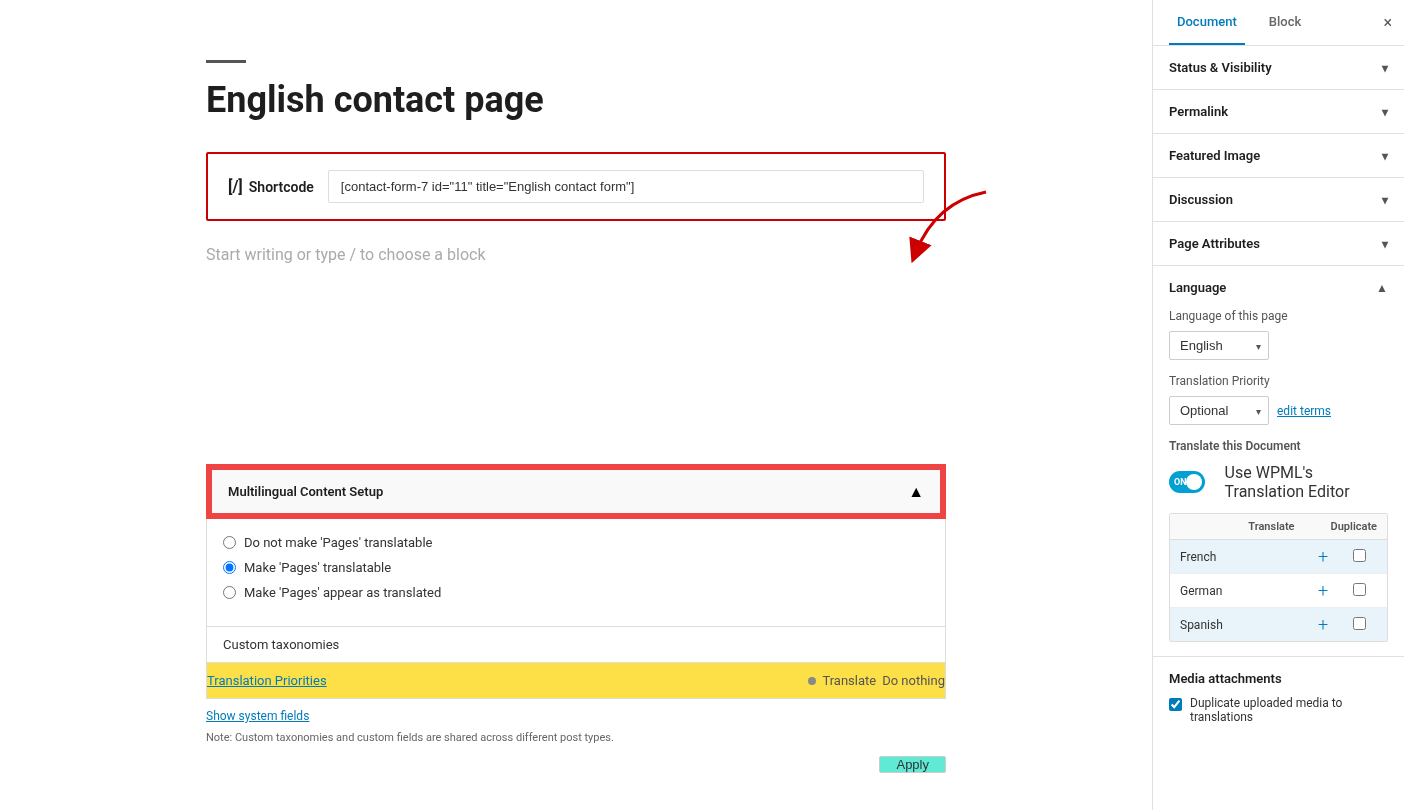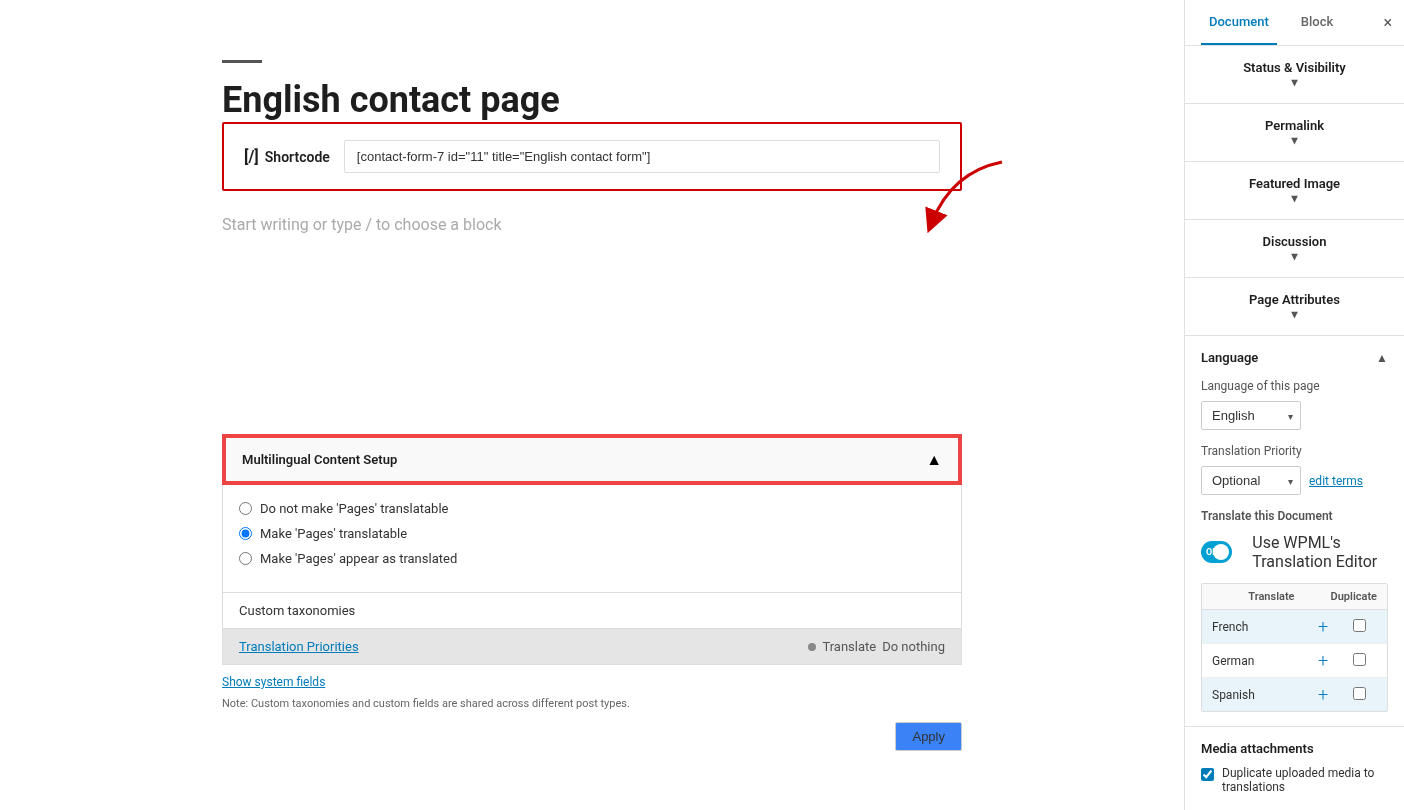--- a/index.html
+++ b/index.html
@@ -26,20 +26,21 @@
       width: 40px;
       height: 3px;
       background: #555;
       margin-bottom: 16px;
     }
 
     .page-title {
       font-size: 36px;
       font-weight: 700;
       color: #1e1e1e;
+      margin-bottom: 30px;
       line-height: 1.2;
     }
 
     .shortcode-block {
       border: 2px solid #cc0000;
       border-radius: 2px;
       padding: 16px 20px;
       display: flex;
       align-items: center;
       gap: 14px;
@@ -79,21 +80,21 @@
       font-size: 16px;
       margin-top: 10px;
     }
 
     .multilingual-header {
       display: flex;
       justify-content: space-between;
       align-items: center;
       background: #f9f9f9;
       padding: 12px 16px;
-      border: 4px solid #ef4444;
+      border: 6px solid #ef4444;
       cursor: pointer;
     }
 
     .multilingual-header-title {
       font-size: 13px;
       font-weight: 600;
       color: #1e1e1e;
     }
 
     .multilingual-body {
@@ -125,24 +126,24 @@
       border-top: none;
       background: #fff;
       font-size: 13px;
       color: #333;
     }
 
     .translation-priorities-row {
       display: flex;
       align-items: center;
       justify-content: space-between;
-      padding: 10px 16px;
+      padding: 10px 0;
       border: 1px solid #ddd;
       border-top: none;
-      background: #e5e5e5;
+      background: #fde047;
       font-size: 13px;
     }
 
     .translation-priorities-label {
       color: #007cba;
       text-decoration: underline;
       cursor: pointer;
     }
 
     .translation-priorities-actions {
@@ -181,32 +182,32 @@
       margin-top: 8px;
     }
 
     .apply-row {
       display: flex;
       justify-content: flex-end;
       margin-top: 12px;
     }
 
     .apply-btn {
-      background: #3b82f6;
+      background: #5eead4;
       border: 1px solid #ccc;
-      padding: 6px 16px;
+      padding: 0 16px;
       font-size: 13px;
       cursor: pointer;
       border-radius: 2px;
       color: #333;
     }
 
     
     .right-sidebar {
-      width: 220px;
+      width: 252px;
       background: #fff;
       border-left: 1px solid #e0e0e0;
       display: flex;
       flex-direction: column;
       overflow-y: auto;
     }
 
     .sidebar-tabs {
       display: flex;
       align-items: center;
@@ -247,21 +248,20 @@
 
     .sidebar-section-header {
       display: flex;
       justify-content: space-between;
       align-items: center;
       padding: 14px 16px;
       cursor: pointer;
       font-size: 13px;
       font-weight: 600;
       color: #1e1e1e;
-      flex-direction: column;
     }
 
     .sidebar-section-header .chevron {
       color: #555;
       font-size: 12px;
     }
 
     
     .language-section-open {
       border-bottom: 1px solid #e0e0e0;

